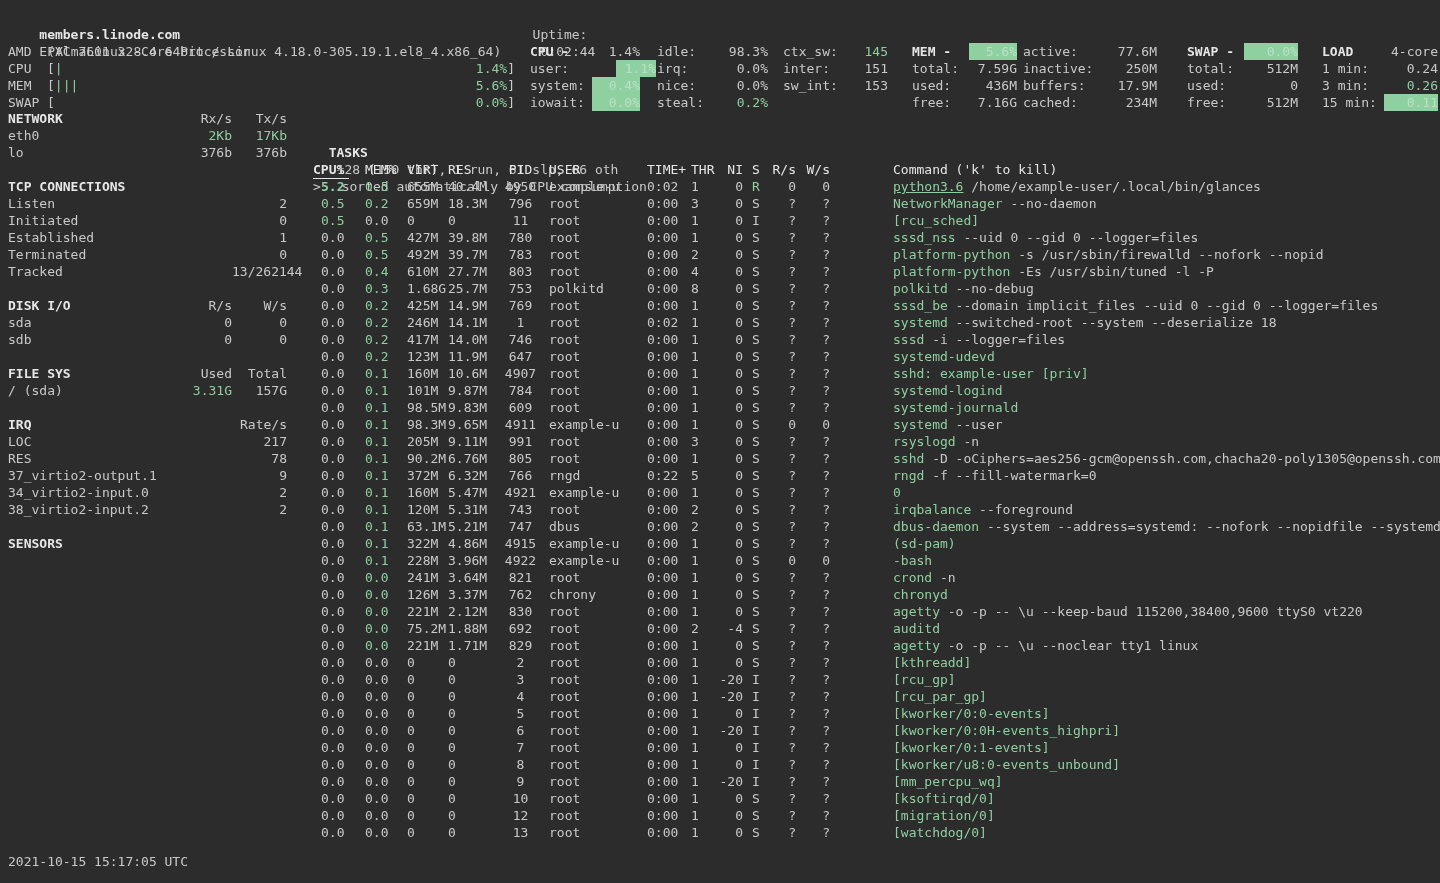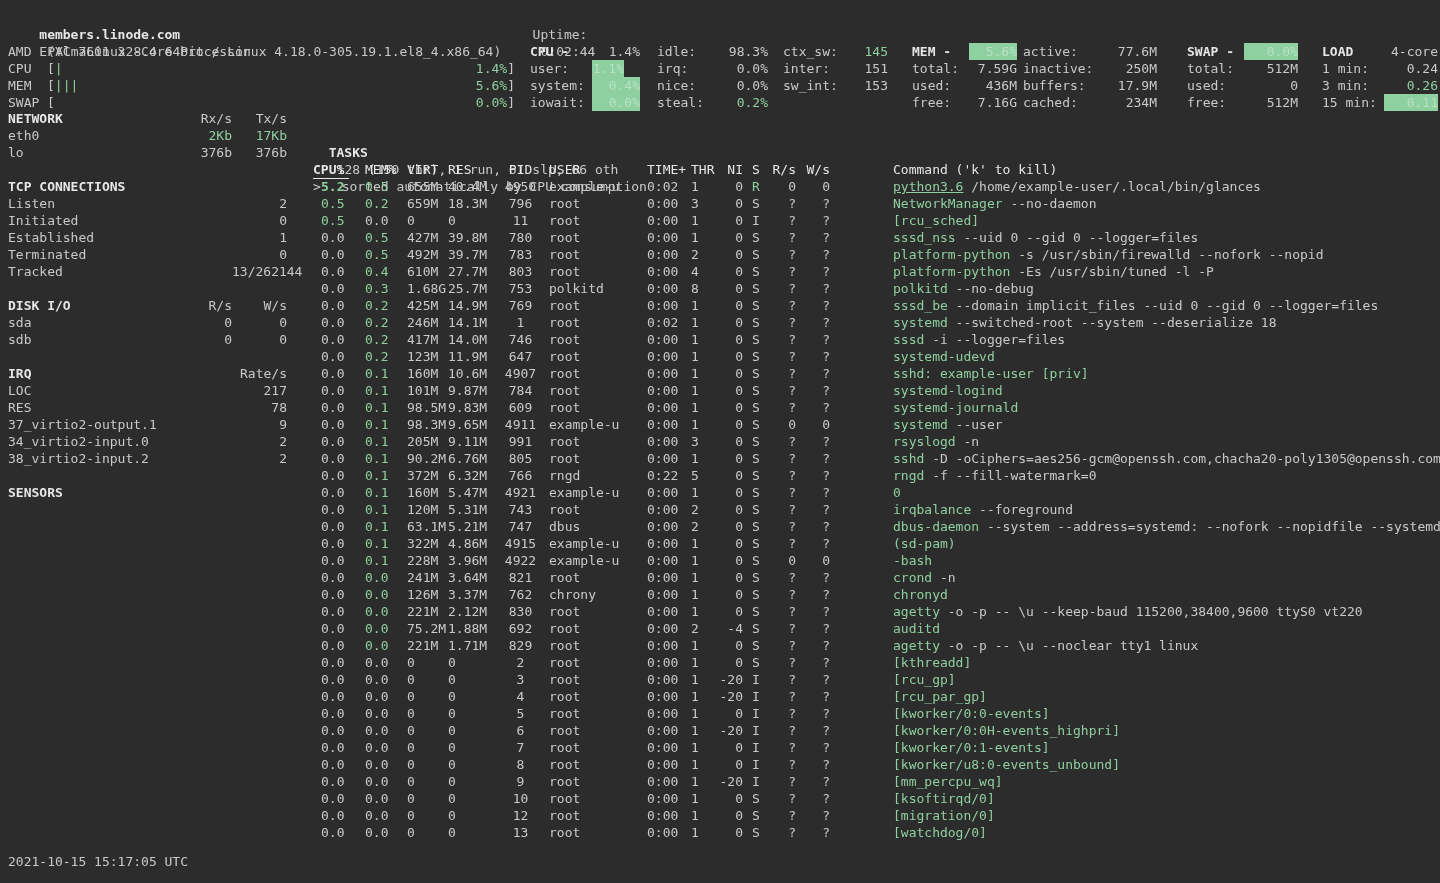--- a/index.html
+++ b/index.html
@@ -103,21 +103,21 @@
     <span>[</span>
     <span class="gbars"></span>
     <span class="gpct">0.0%</span>
     <span>]</span>
   </div>
 </div>
 
 <div id="summary">
     <div class="sum-group" style="left: 530px;">
       <div class="sum-row"><span class="sum-label bold" style="width: 62px;">CPU -</span><span class="sum-val" style="width: 48px;">1.4%</span></div>
-      <div class="sum-row"><span class="sum-label" style="width: 62px;">user:</span><span class="sum-val hl" style="width: 32px;">1.1%</span></div>
+      <div class="sum-row"><span class="sum-label" style="width: 62px;">user:</span><span class="sum-val hl" style="width: 40px; margin-left: 24px;">1.1%</span></div>
       <div class="sum-row"><span class="sum-label" style="width: 62px;">system:</span><span class="sum-val hl" style="width: 48px;">0.4%</span></div>
       <div class="sum-row"><span class="sum-label" style="width: 62px;">iowait:</span><span class="sum-val hl" style="width: 48px;">0.0%</span></div>
     </div>
     <div class="sum-group" style="left: 657px;">
       <div class="sum-row"><span class="sum-label" style="width: 58px;">idle:</span><span class="sum-val" style="width: 53px;">98.3%</span></div>
       <div class="sum-row"><span class="sum-label" style="width: 58px;">irq:</span><span class="sum-val" style="width: 53px;">0.0%</span></div>
       <div class="sum-row"><span class="sum-label" style="width: 58px;">nice:</span><span class="sum-val" style="width: 53px;">0.0%</span></div>
       <div class="sum-row"><span class="sum-label" style="width: 58px;">steal:</span><span class="sum-val green" style="width: 53px;">0.2%</span></div>
     </div>
     <div class="sum-group" style="left: 783px;">
@@ -162,20 +162,24 @@
       <div class="sb-row"><span class="sb-name">Listen</span><span class="sb-v1"></span><span class="sb-v2">2</span></div>
       <div class="sb-row"><span class="sb-name">Initiated</span><span class="sb-v1"></span><span class="sb-v2">0</span></div>
       <div class="sb-row"><span class="sb-name">Established</span><span class="sb-v1"></span><span class="sb-v2">1</span></div>
       <div class="sb-row"><span class="sb-name">Terminated</span><span class="sb-v1"></span><span class="sb-v2">0</span></div>
       <div class="sb-row"><span class="sb-name">Tracked</span><span class="sb-v1"></span><span class="sb-v2">13/262144</span></div>
     </div>
     <div class="sb-sec">
       <div class="sb-row"><span class="sb-title">DISK I/O</span><span class="sb-v1">R/s</span><span class="sb-v2">W/s</span></div>
       <div class="sb-row"><span class="sb-name">sda</span><span class="sb-v1">0</span><span class="sb-v2">0</span></div>
       <div class="sb-row"><span class="sb-name">sdb</span><span class="sb-v1">0</span><span class="sb-v2">0</span></div>
+    </div>
+    <div class="sb-sec">
+      <div class="sb-row"><span class="sb-title">FILE SYS</span><span class="sb-v1">Used</span><span class="sb-v2">Total</span></div>
+      <div class="sb-row"><span class="sb-name">/ (sda)</span><span class="sb-v1 green">3.31G</span><span class="sb-v2">157G</span></div>
     </div>
     <div class="sb-sec">
       <div class="sb-row"><span class="sb-title">IRQ</span><span class="sb-v1"></span><span class="sb-v2">Rate/s</span></div>
       <div class="sb-row"><span class="sb-name">LOC</span><span class="sb-v1"></span><span class="sb-v2">217</span></div>
       <div class="sb-row"><span class="sb-name">RES</span><span class="sb-v1"></span><span class="sb-v2">78</span></div>
       <div class="sb-row"><span class="sb-name">37_virtio2-output.1</span><span class="sb-v1"></span><span class="sb-v2">9</span></div>
       <div class="sb-row"><span class="sb-name">34_virtio2-input.0</span><span class="sb-v1"></span><span class="sb-v2">2</span></div>
       <div class="sb-row"><span class="sb-name">38_virtio2-input.2</span><span class="sb-v1"></span><span class="sb-v2">2</span></div>
     </div>
     <div class="sb-sec">

